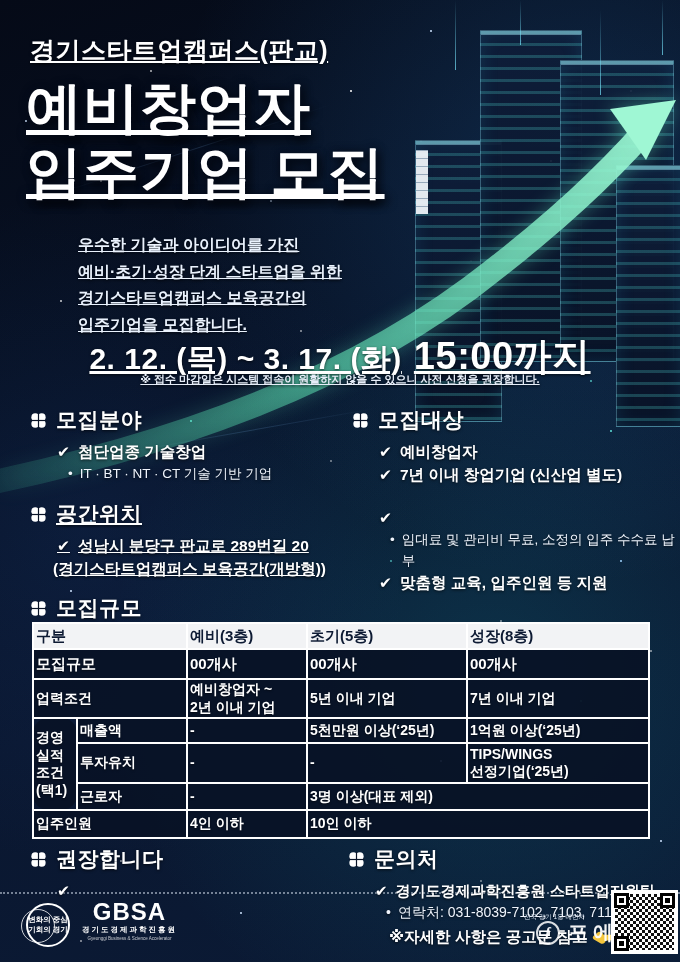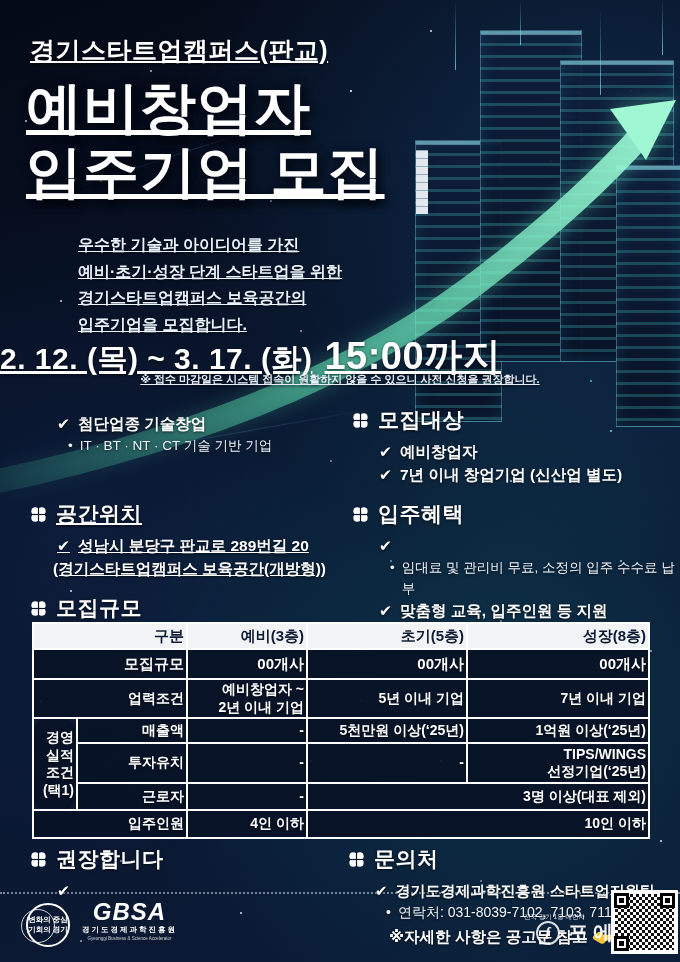--- a/index.html
+++ b/index.html
@@ -45,50 +45,50 @@
   .streak{position:absolute;width:1px;background:linear-gradient(180deg,transparent,rgba(120,230,255,.7));z-index:1;}
   .s1{left:455px;top:0;height:70px;} .s2{left:520px;top:0;height:45px;}
   .s3{left:600px;top:10px;height:85px;} .s4{left:662px;top:0;height:55px;}
   .arrow-svg{position:absolute;left:0;top:0;z-index:2;pointer-events:none;filter:drop-shadow(0 0 10px rgba(100,240,200,.45));}
   
   .txt{position:absolute;z-index:5;text-shadow:0 1px 3px rgba(0,0,0,.65);text-decoration:underline;}
   .campus{left:30px;top:34px;font-size:25px;font-weight:800;letter-spacing:.5px;}
   .big-title{left:26px;top:76px;font-size:56px;font-weight:900;line-height:64px;letter-spacing:1px;
     text-shadow:0 0 8px rgba(4,12,30,.9),3px 4px 10px rgba(0,0,0,.85);}
   .intro{left:32px;top:232px;font-size:16px;font-weight:600;line-height:26.5px;color:#eaf2fd;margin-left:46px;}
-  .period{left:0;top:331px;width:680px;display:flex;align-items:baseline;gap:12px;}
+  .period{left:0;top:331px;width:680px;display:flex;justify-content:center;align-items:baseline;gap:12px;}
   .period-range{font-size:30px;font-weight:800;letter-spacing:.5px;}
   .period-deadline{font-size:38px;font-weight:900;letter-spacing:.5px;}
   .period-note{left:0;top:372px;width:680px;text-align:center;font-size:11px;font-weight:600;color:#e6edf8;}
   .section{position:absolute;z-index:5;text-shadow:0 1px 3px rgba(0,0,0,.65);}
   .sec-title{display:flex;align-items:center;gap:9px;font-size:21px;font-weight:800;letter-spacing:.5px;}
   .clover{width:17px;height:17px;flex:0 0 auto;}
   .sec-items{margin-left:27px;margin-top:6px;}
   .chk-line{display:flex;gap:8px;font-size:15.5px;font-weight:700;line-height:23px;}
   .chk{font-weight:900;}
   .bullet-line{display:flex;gap:7px;font-size:13.5px;font-weight:500;line-height:21px;margin-left:11px;color:#f0f5fd;}
   .cont-line{font-size:15.5px;font-weight:700;line-height:23px;margin-left:-4px;}
   .pre{white-space:pre-line;}
   
   .tbl-wrap{position:absolute;left:32px;top:622px;width:616px;z-index:5;}
   table.recruit{border-collapse:collapse;table-layout:fixed;width:616px;text-shadow:0 1px 2px rgba(0,0,0,.5);}
-  table.recruit th,table.recruit td{border:2px solid #fff;text-align:right;vertical-align:middle;padding:1px 2px;
+  table.recruit th,table.recruit td{border:2px solid #fff;text-align:left;vertical-align:middle;padding:1px 2px;
     background:rgba(9,18,38,.93);font-size:14px;font-weight:600;line-height:1.25;margin-left:32px;}
   table.recruit th{background:#f2f3f5;color:#0d1a33;font-size:15px;font-weight:800;text-shadow:none;}
   td.lbl{font-weight:800;font-size:15.5px;}
   td.grp{font-weight:700;font-size:14.5px;line-height:1.35;padding:0;border-radius:15px;}
   tr.r-scale td{font-weight:800;font-size:15px;}
   td.small2{font-size:13.5px;}
   
   .dotline{position:absolute;left:0;top:892px;width:680px;border-top:2px dotted rgba(225,235,250,.5);z-index:3;}
   .emblem{position:absolute;left:26px;top:903px;width:40px;height:40px;border:2px solid #fff;border-radius:50%;
     display:flex;align-items:center;justify-content:center;text-align:center;font-size:7.5px;font-weight:700;line-height:1.3;z-index:5;}
   .emblem::before{content:"";position:absolute;left:-7px;top:4px;width:32px;height:32px;border:1.5px solid rgba(255,255,255,.8);border-radius:50%;}
   .gbsa{position:absolute;left:82px;top:900px;z-index:5;text-align:center;}
-  .gbsa-word{font-style:italic;font-weight:900;font-size:24px;letter-spacing:1px;line-height:24px;}
+  .gbsa-word{font-weight:900;font-size:24px;letter-spacing:1px;line-height:24px;}
   .gbsa-kr{font-size:7.5px;font-weight:700;letter-spacing:2px;margin-top:1px;}
   .gbsa-en{font-size:4.5px;opacity:.75;margin-top:1px;}
   .hand{display:inline-block;vertical-align:middle;margin-left:4px;}
   .notice-small{position:absolute;left:524px;top:913px;font-size:6.5px;color:#dfe8f5;z-index:5;}
   .qr{position:absolute;left:611px;top:890px;width:67px;height:64px;background:#fff;z-index:6;padding:0;}
   .qr-noise{position:absolute;left:4px;top:4px;right:4px;bottom:4px;
     background:repeating-conic-gradient(#111 0% 25%, #fff 0% 50%) 0 0/6px 6px;}
   .finder{position:absolute;width:15px;height:15px;border:3px solid #000;background:#fff;box-sizing:border-box;}
   .finder::after{content:"";position:absolute;left:2px;top:2px;width:5px;height:5px;background:#000;}
   .f-tl{left:3px;top:3px;} .f-tr{right:3px;top:3px;} .f-bl{left:3px;bottom:3px;}
@@ -145,20 +145,33 @@
     <div>입주기업을 모집합니다.</div>
   </div>
 
   <div class="txt period">
     <span class="period-range">2. 12. (목) ~ 3. 17. (화)</span>
     <span class="period-deadline">15:00까지</span>
   </div>
   <div class="txt period-note">※ 접수 마감일은 시스템 접속이 원활하지 않을 수 있으니 사전 신청을 권장합니다.</div>
 
   <div class="section" style="left:30px;top:406px;width:312px;">
+    <div class="sec-title">
+      <svg class="clover" viewBox="0 0 20 20">
+          <g fill="#fff">
+            <circle cx="6.2" cy="6.2" r="4.6"></circle>
+            <circle cx="13.8" cy="6.2" r="4.6"></circle>
+            <circle cx="6.2" cy="13.8" r="4.6"></circle>
+            <circle cx="13.8" cy="13.8" r="4.6"></circle>
+          </g>
+          <rect x="9.3" y="1" width="1.4" height="18" fill="#0a1428"></rect>
+          <rect x="1" y="9.3" width="18" height="1.4" fill="#0a1428"></rect>
+        </svg>
+      <span>모집분야</span>
+    </div>
     <div class="sec-items">
       <div class="chk-line">
           <span class="chk">✔</span>
           <span>첨단업종 기술창업</span>
         </div>
       <div class="bullet-line">
           <span>•</span>
           <span>IT · BT · NT · CT 기술 기반 기업</span>
         </div>
     </div>
@@ -207,33 +220,20 @@
     <div class="sec-items">
       <div class="chk-line">
           <span class="chk">✔</span>
           <span>성남시 분당구 판교로 289번길 20</span>
         </div>
       <div class="cont-line">(경기스타트업캠퍼스 보육공간(개방형))</div>
     </div>
   </div>
 
   <div class="section" style="left:352px;top:500px;width:326px;">
-    <div class="sec-title">
-      <svg class="clover" viewBox="0 0 20 20">
-          <g fill="#fff">
-            <circle cx="6.2" cy="6.2" r="4.6"></circle>
-            <circle cx="13.8" cy="6.2" r="4.6"></circle>
-            <circle cx="6.2" cy="13.8" r="4.6"></circle>
-            <circle cx="13.8" cy="13.8" r="4.6"></circle>
-          </g>
-          <rect x="9.3" y="1" width="1.4" height="18" fill="#0a1428"></rect>
-          <rect x="1" y="9.3" width="18" height="1.4" fill="#0a1428"></rect>
-        </svg>
-      <span>입주혜택</span>
-    </div>
     <div class="sec-items">
       <div class="chk-line">
           <span class="chk">✔</span>
         </div>
       <div class="bullet-line">
           <span>•</span>
           <span>임대료 및 관리비 무료, 소정의 입주 수수료 납부</span>
         </div>
       <div class="chk-line">
           <span class="chk">✔</span>

